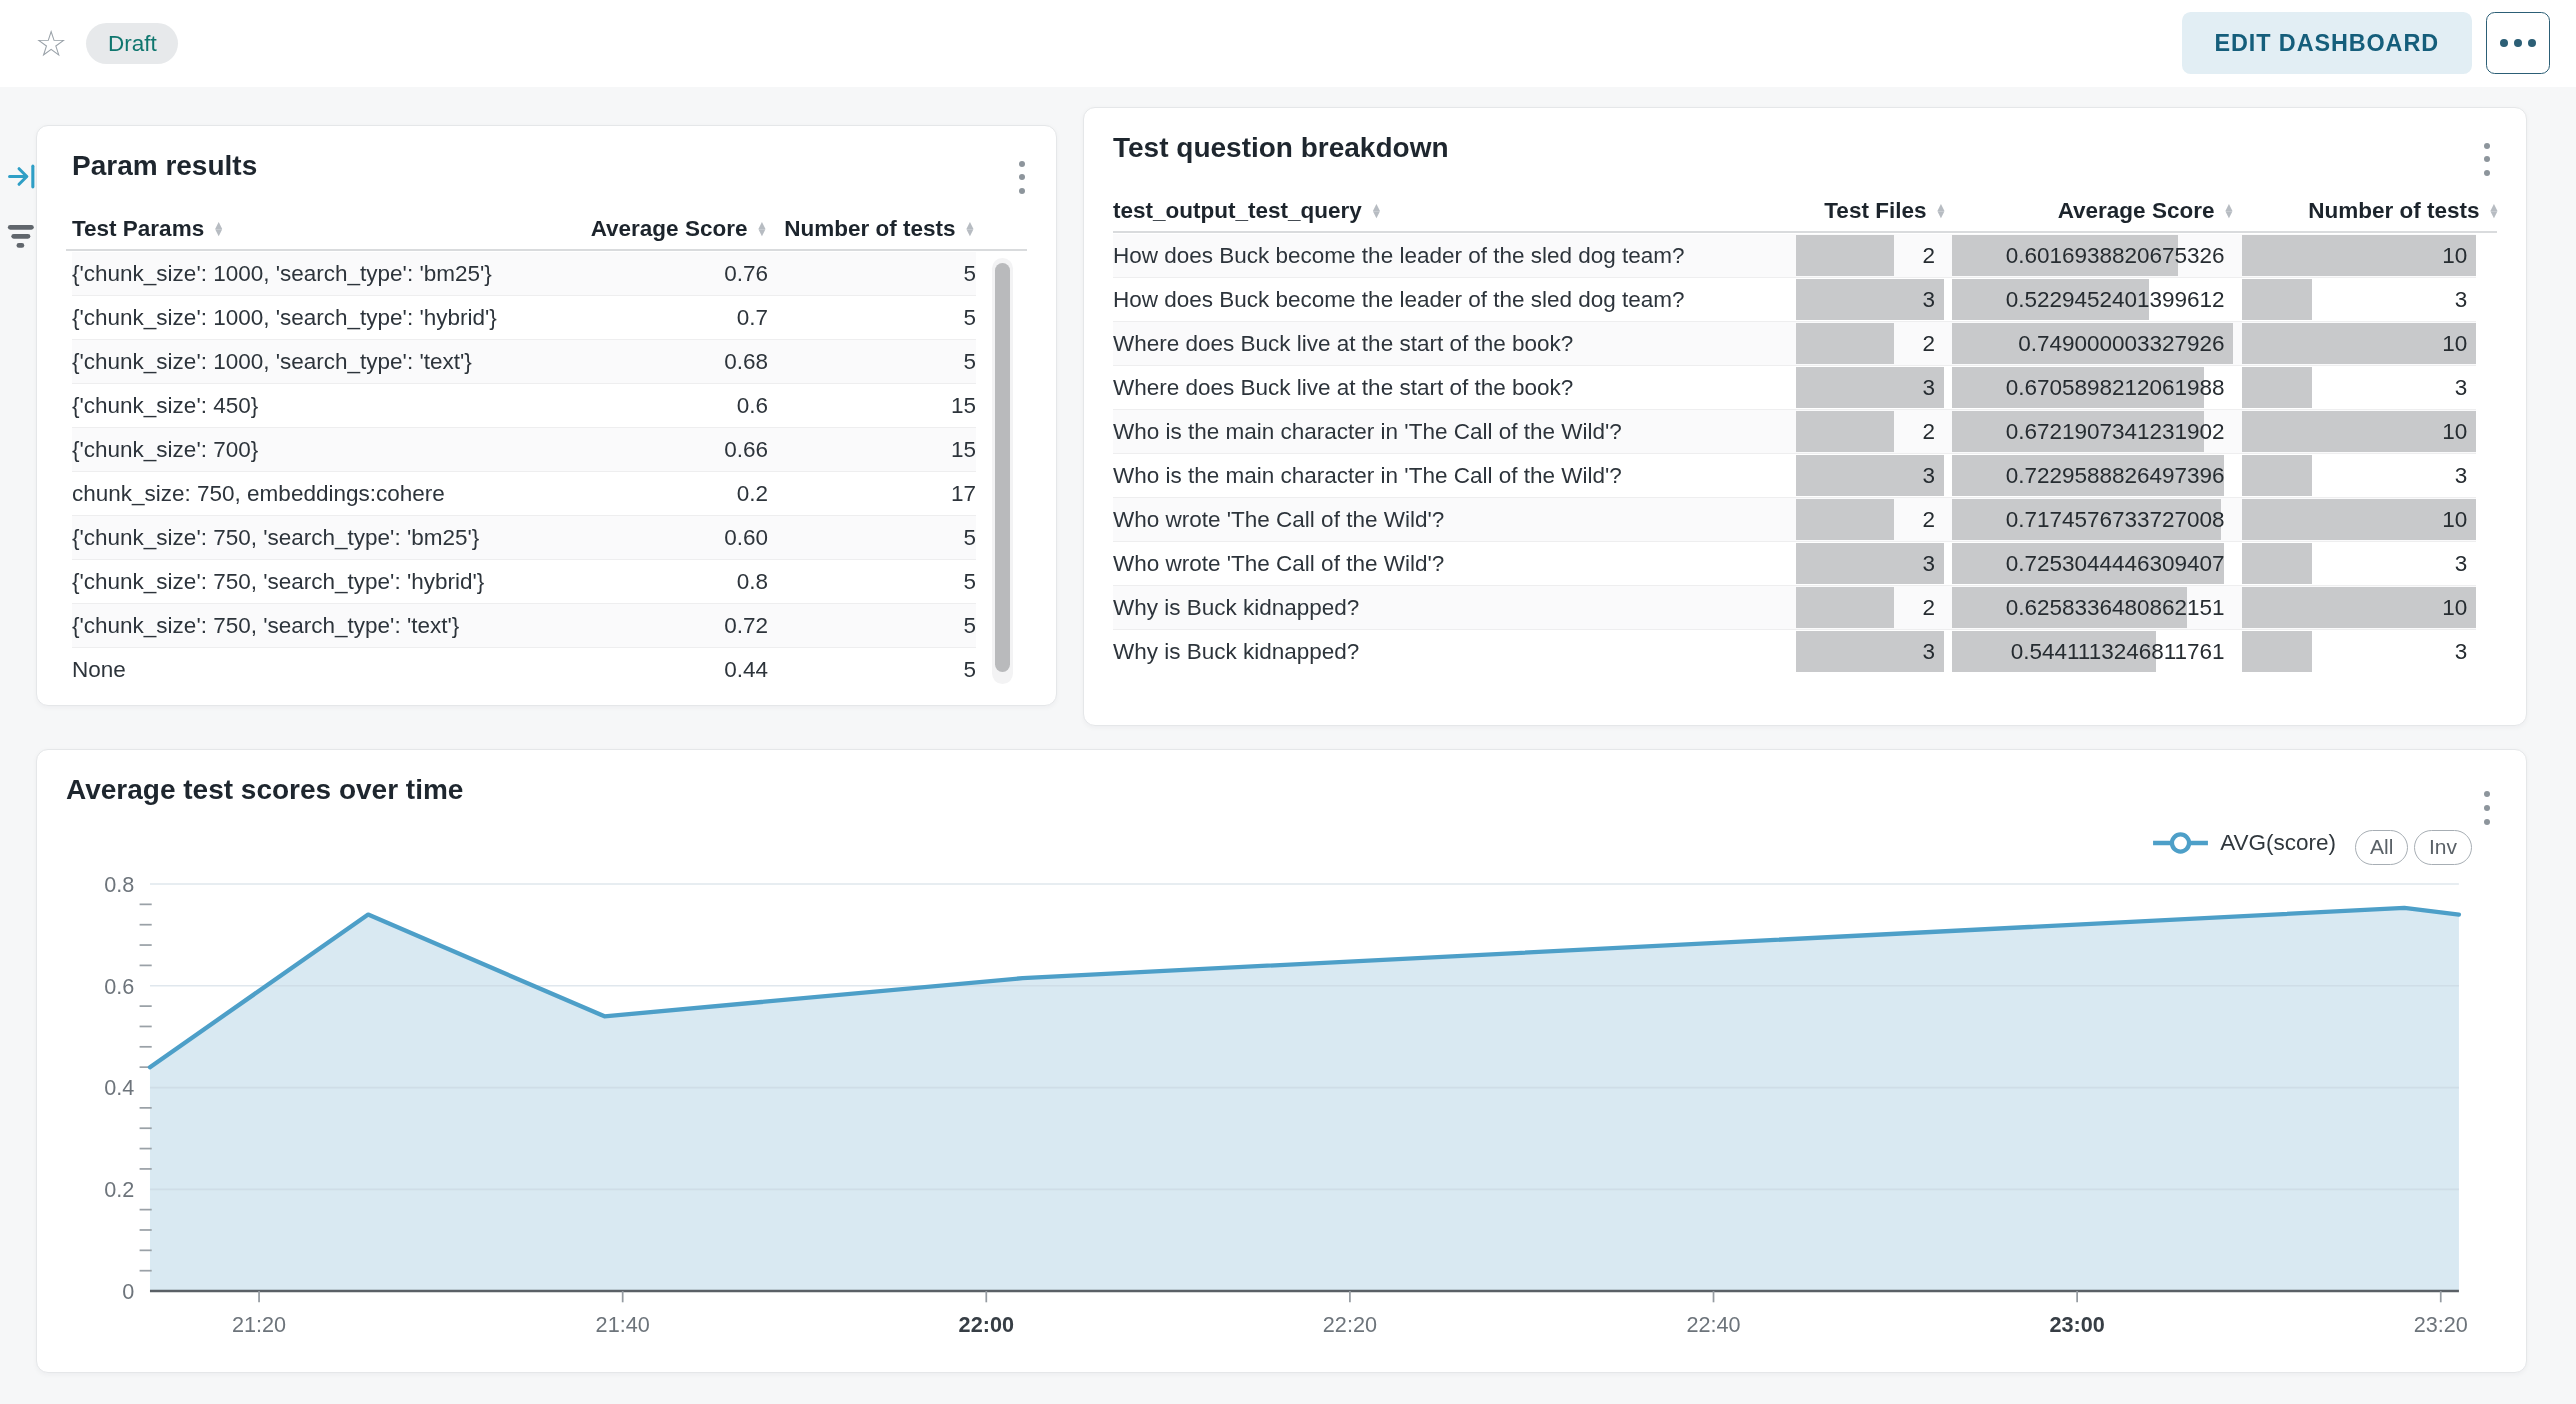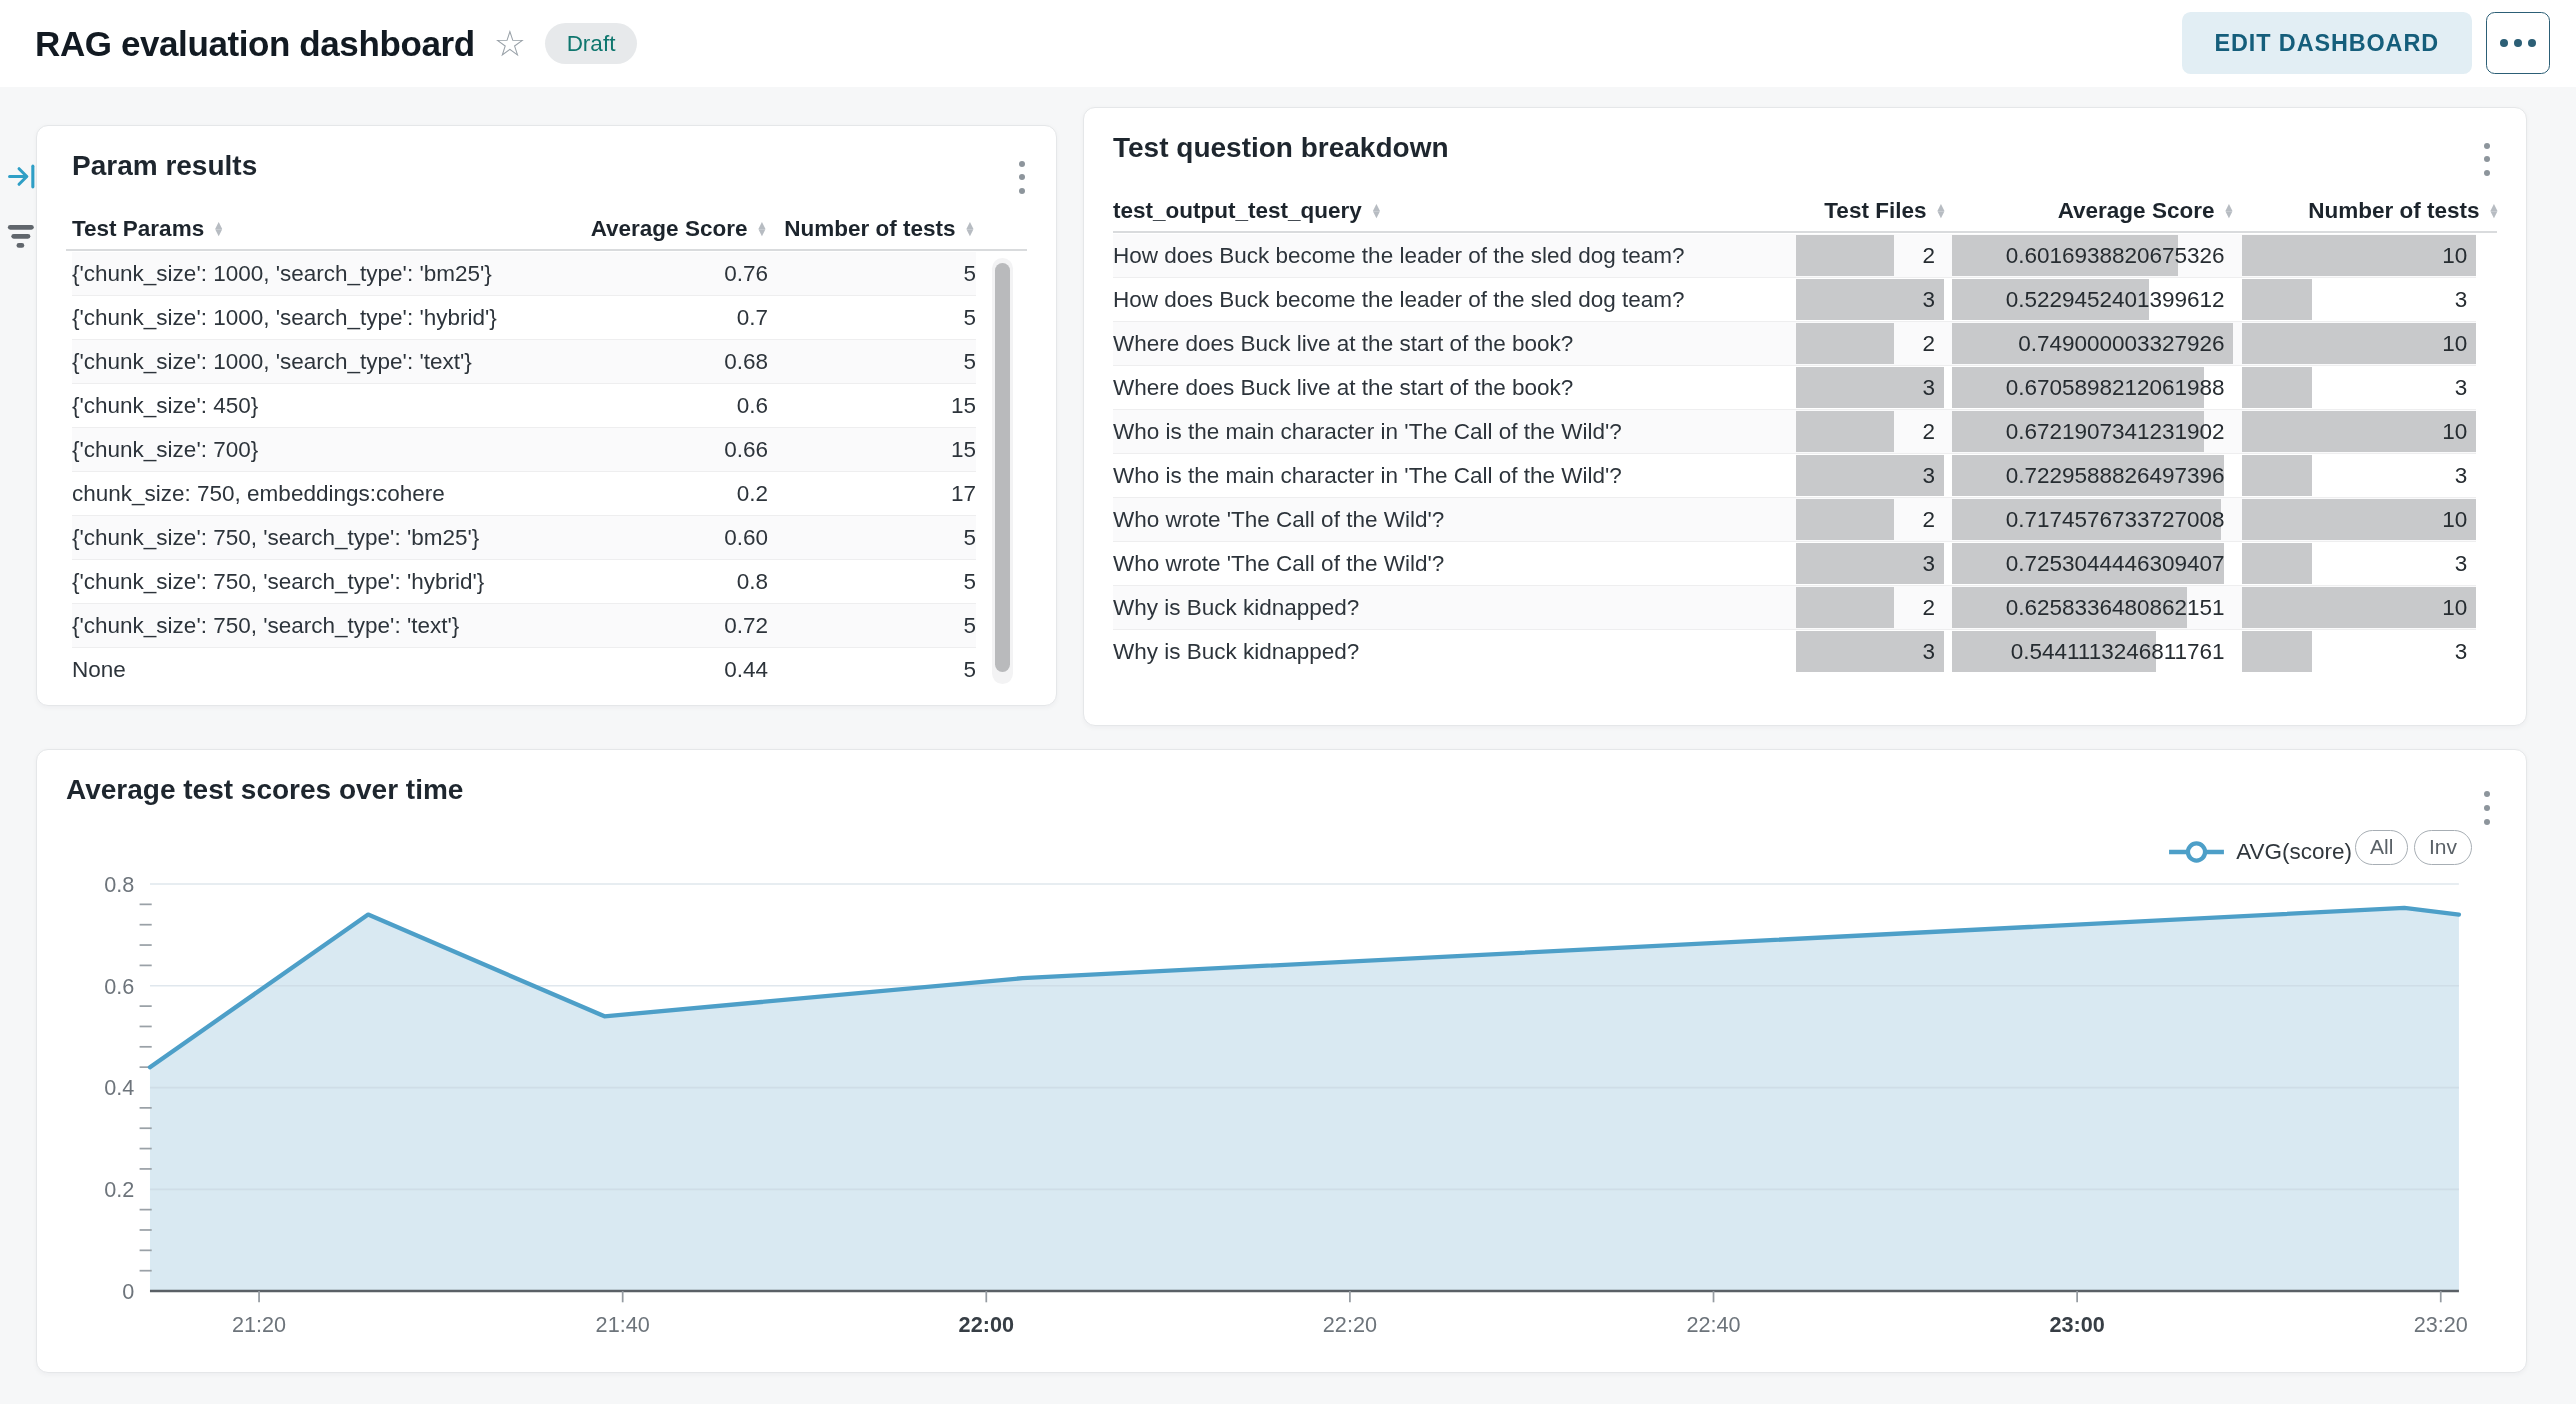--- a/index.html
+++ b/index.html
@@ -62,37 +62,36 @@
   #card-breakdown .tbl-head{left:29px;right:26px;top:83px;height:40px;grid-template-columns:1fr 148px 281px 258px;column-gap:7px;}
   #card-breakdown .divider{top:123px;}
   #card-breakdown .rows{left:29px;right:50px;top:126px;}
   #card-breakdown .trow{grid-template-columns:1fr 148px 281px 234px;column-gap:8.7px;}
   .qcell{padding-right:17.3px;}
   .barcell{position:relative;height:100%;display:flex;align-items:center;}
   .barcell .bar{position:absolute;left:0;top:0.9px;bottom:0.9px;background:#c8c9cb;}
   .barcell .val{position:relative;z-index:1;width:100%;text-align:right;padding-right:8.7px;color:#262c31;}
   
   #card-chart .kebab{right:31px;top:36px;}
-  .legend{position:absolute;right:54px;top:80px;display:flex;align-items:flex-end;gap:3px;}
+  .legend{position:absolute;right:54px;top:80px;display:flex;align-items:flex-start;gap:19px;}
   .legend-item{display:flex;align-items:center;gap:12px;cursor:pointer;}
   .legend-label{font-size:22.5px;color:#30373d;}
   .pill{
     border:1.7px solid #a7aeb4;border-radius:865px;background:#fff;color:#5a6167;
     font-size:21px;padding:4.3px 14px;cursor:pointer;font-family:"Liberation Sans", sans-serif;
   }
   .pill + .pill{margin-left:1.7px;}
   #chart-svg{position:absolute;left:0;top:121px;}
   #chart-svg text{font-family:"Liberation Sans", sans-serif;}
 </style>
 </head>
 <body>
 
 <div class="topbar"></div>
 <div class="title-wrap">
-  <span class="page-title">RAG evaluation dashboard</span>
   <span class="star">☆</span>
   <span class="badge">Draft</span>
 </div>
 <div class="top-actions">
   <button class="edit-btn">EDIT DASHBOARD</button>
   <button class="more-btn" aria-label="more">
     <i></i>
       <i></i>
       <i></i>
   </button>

